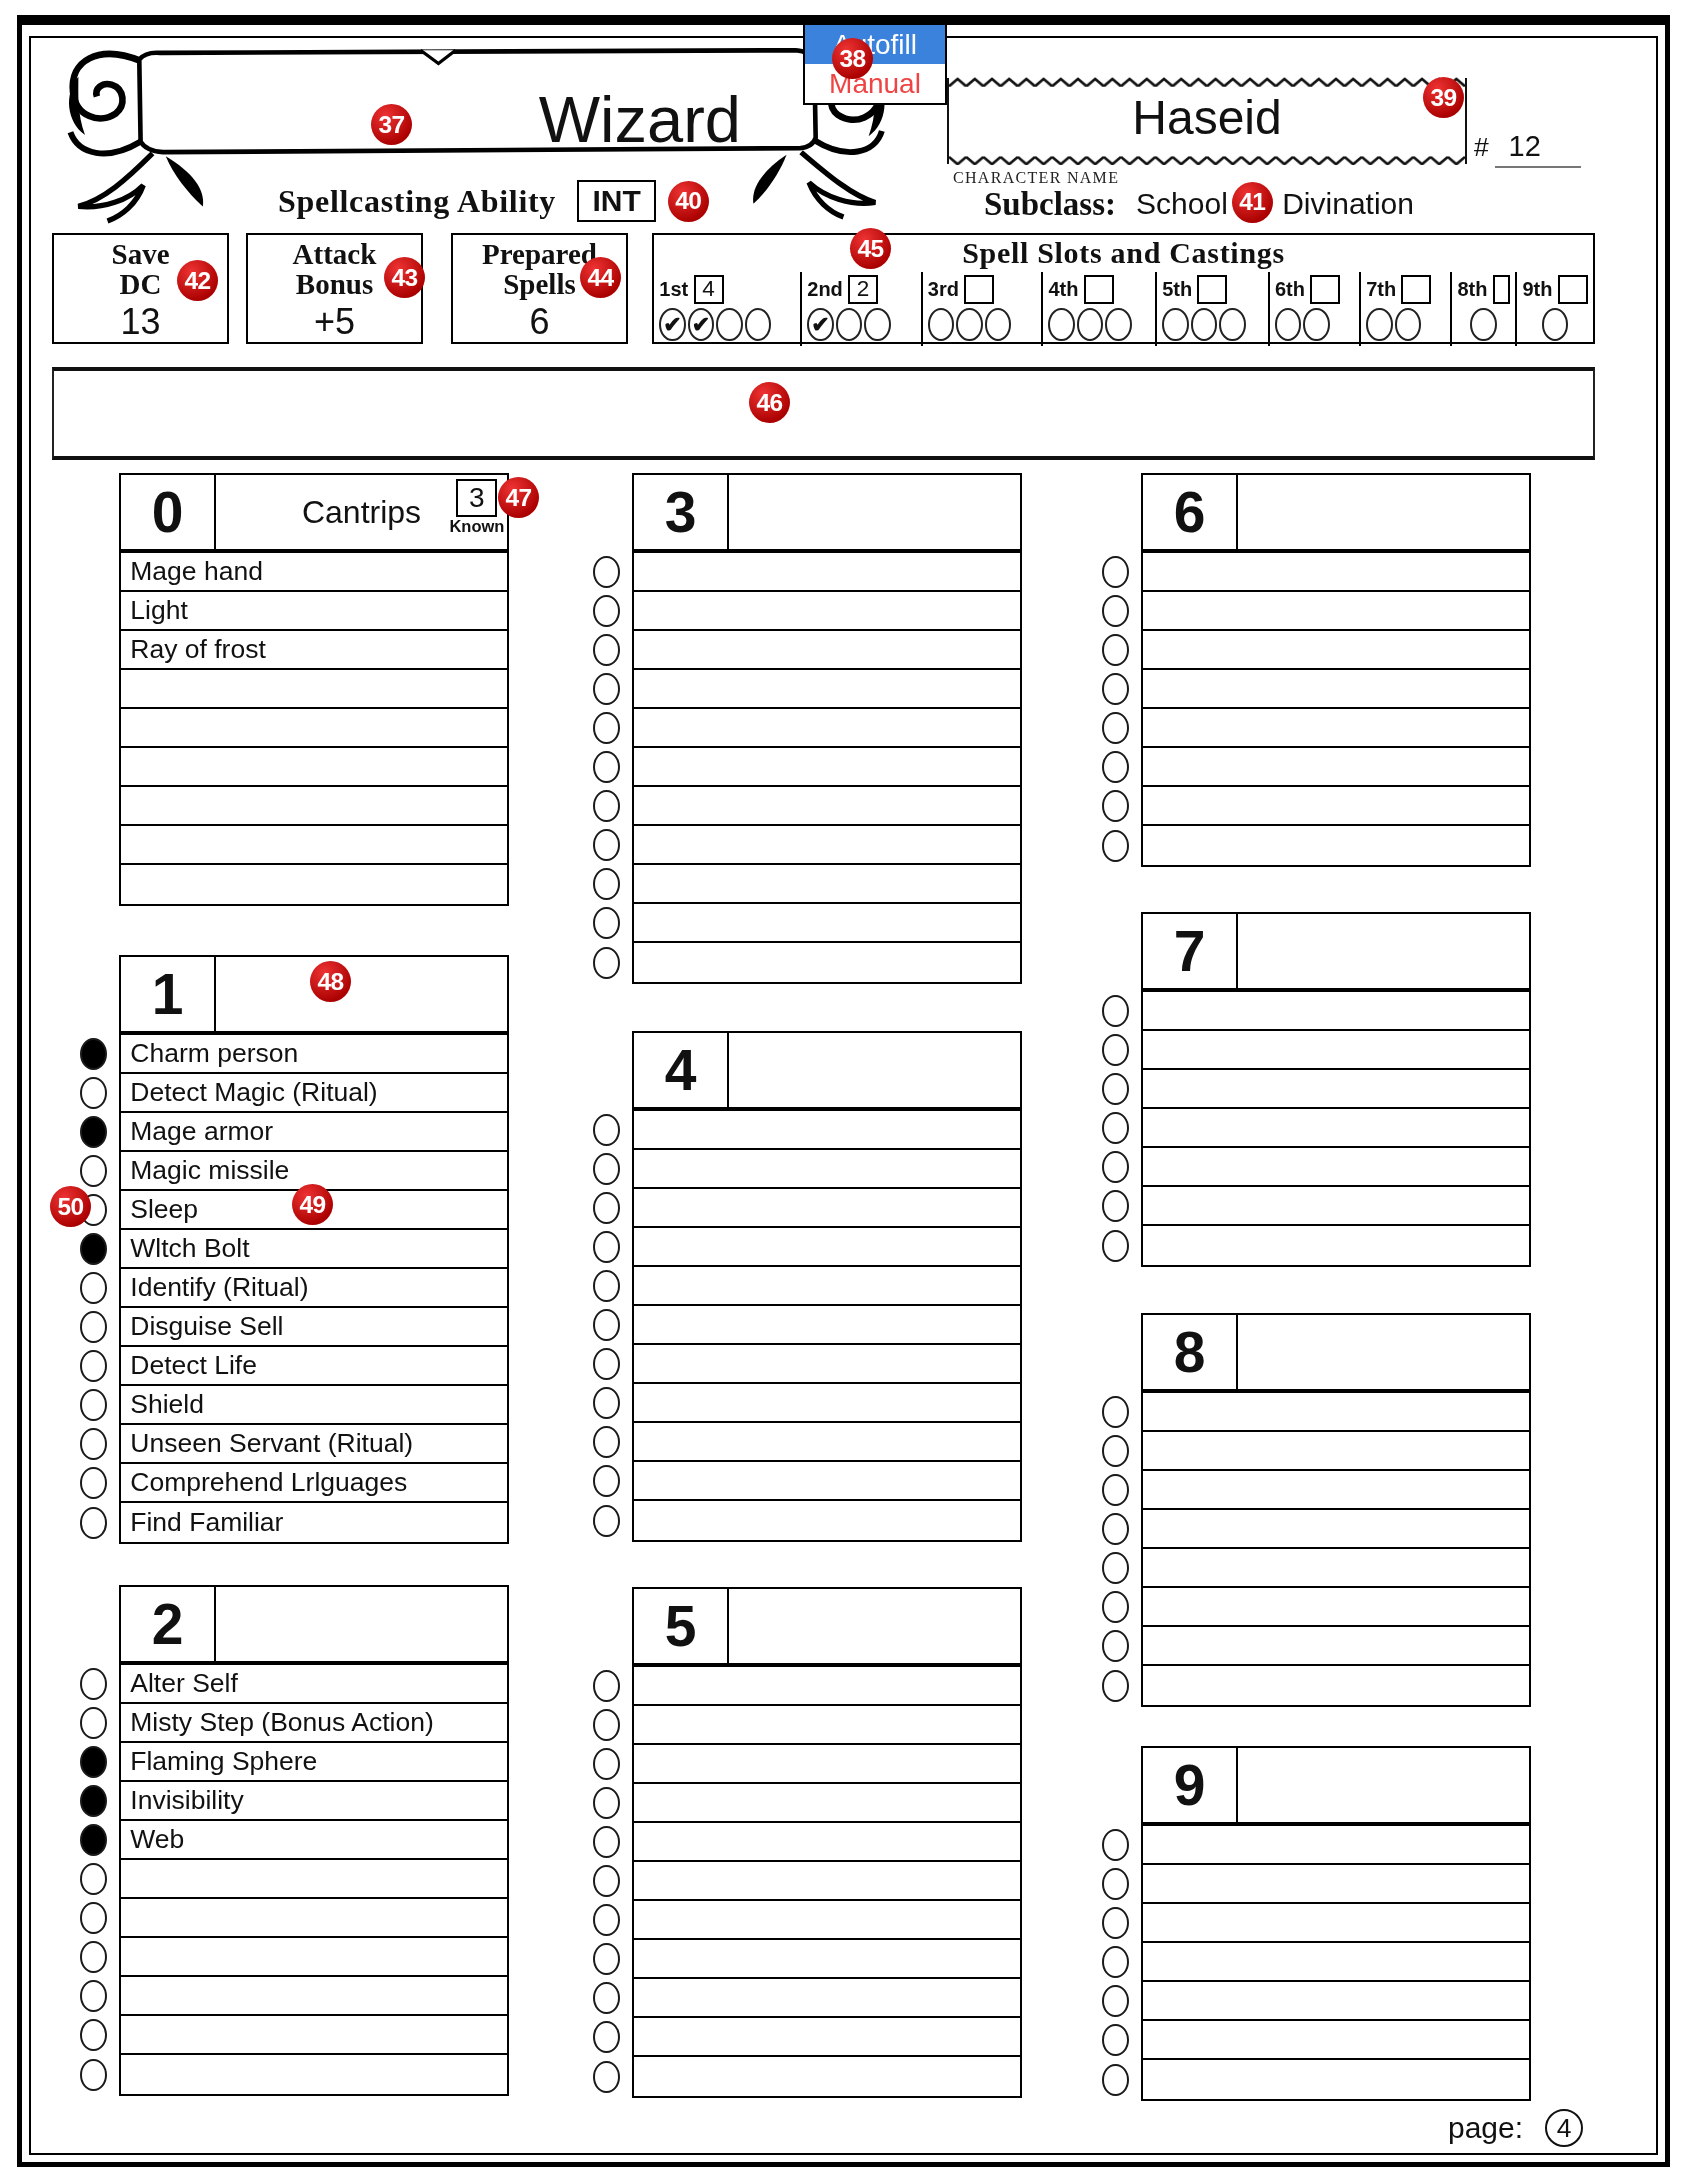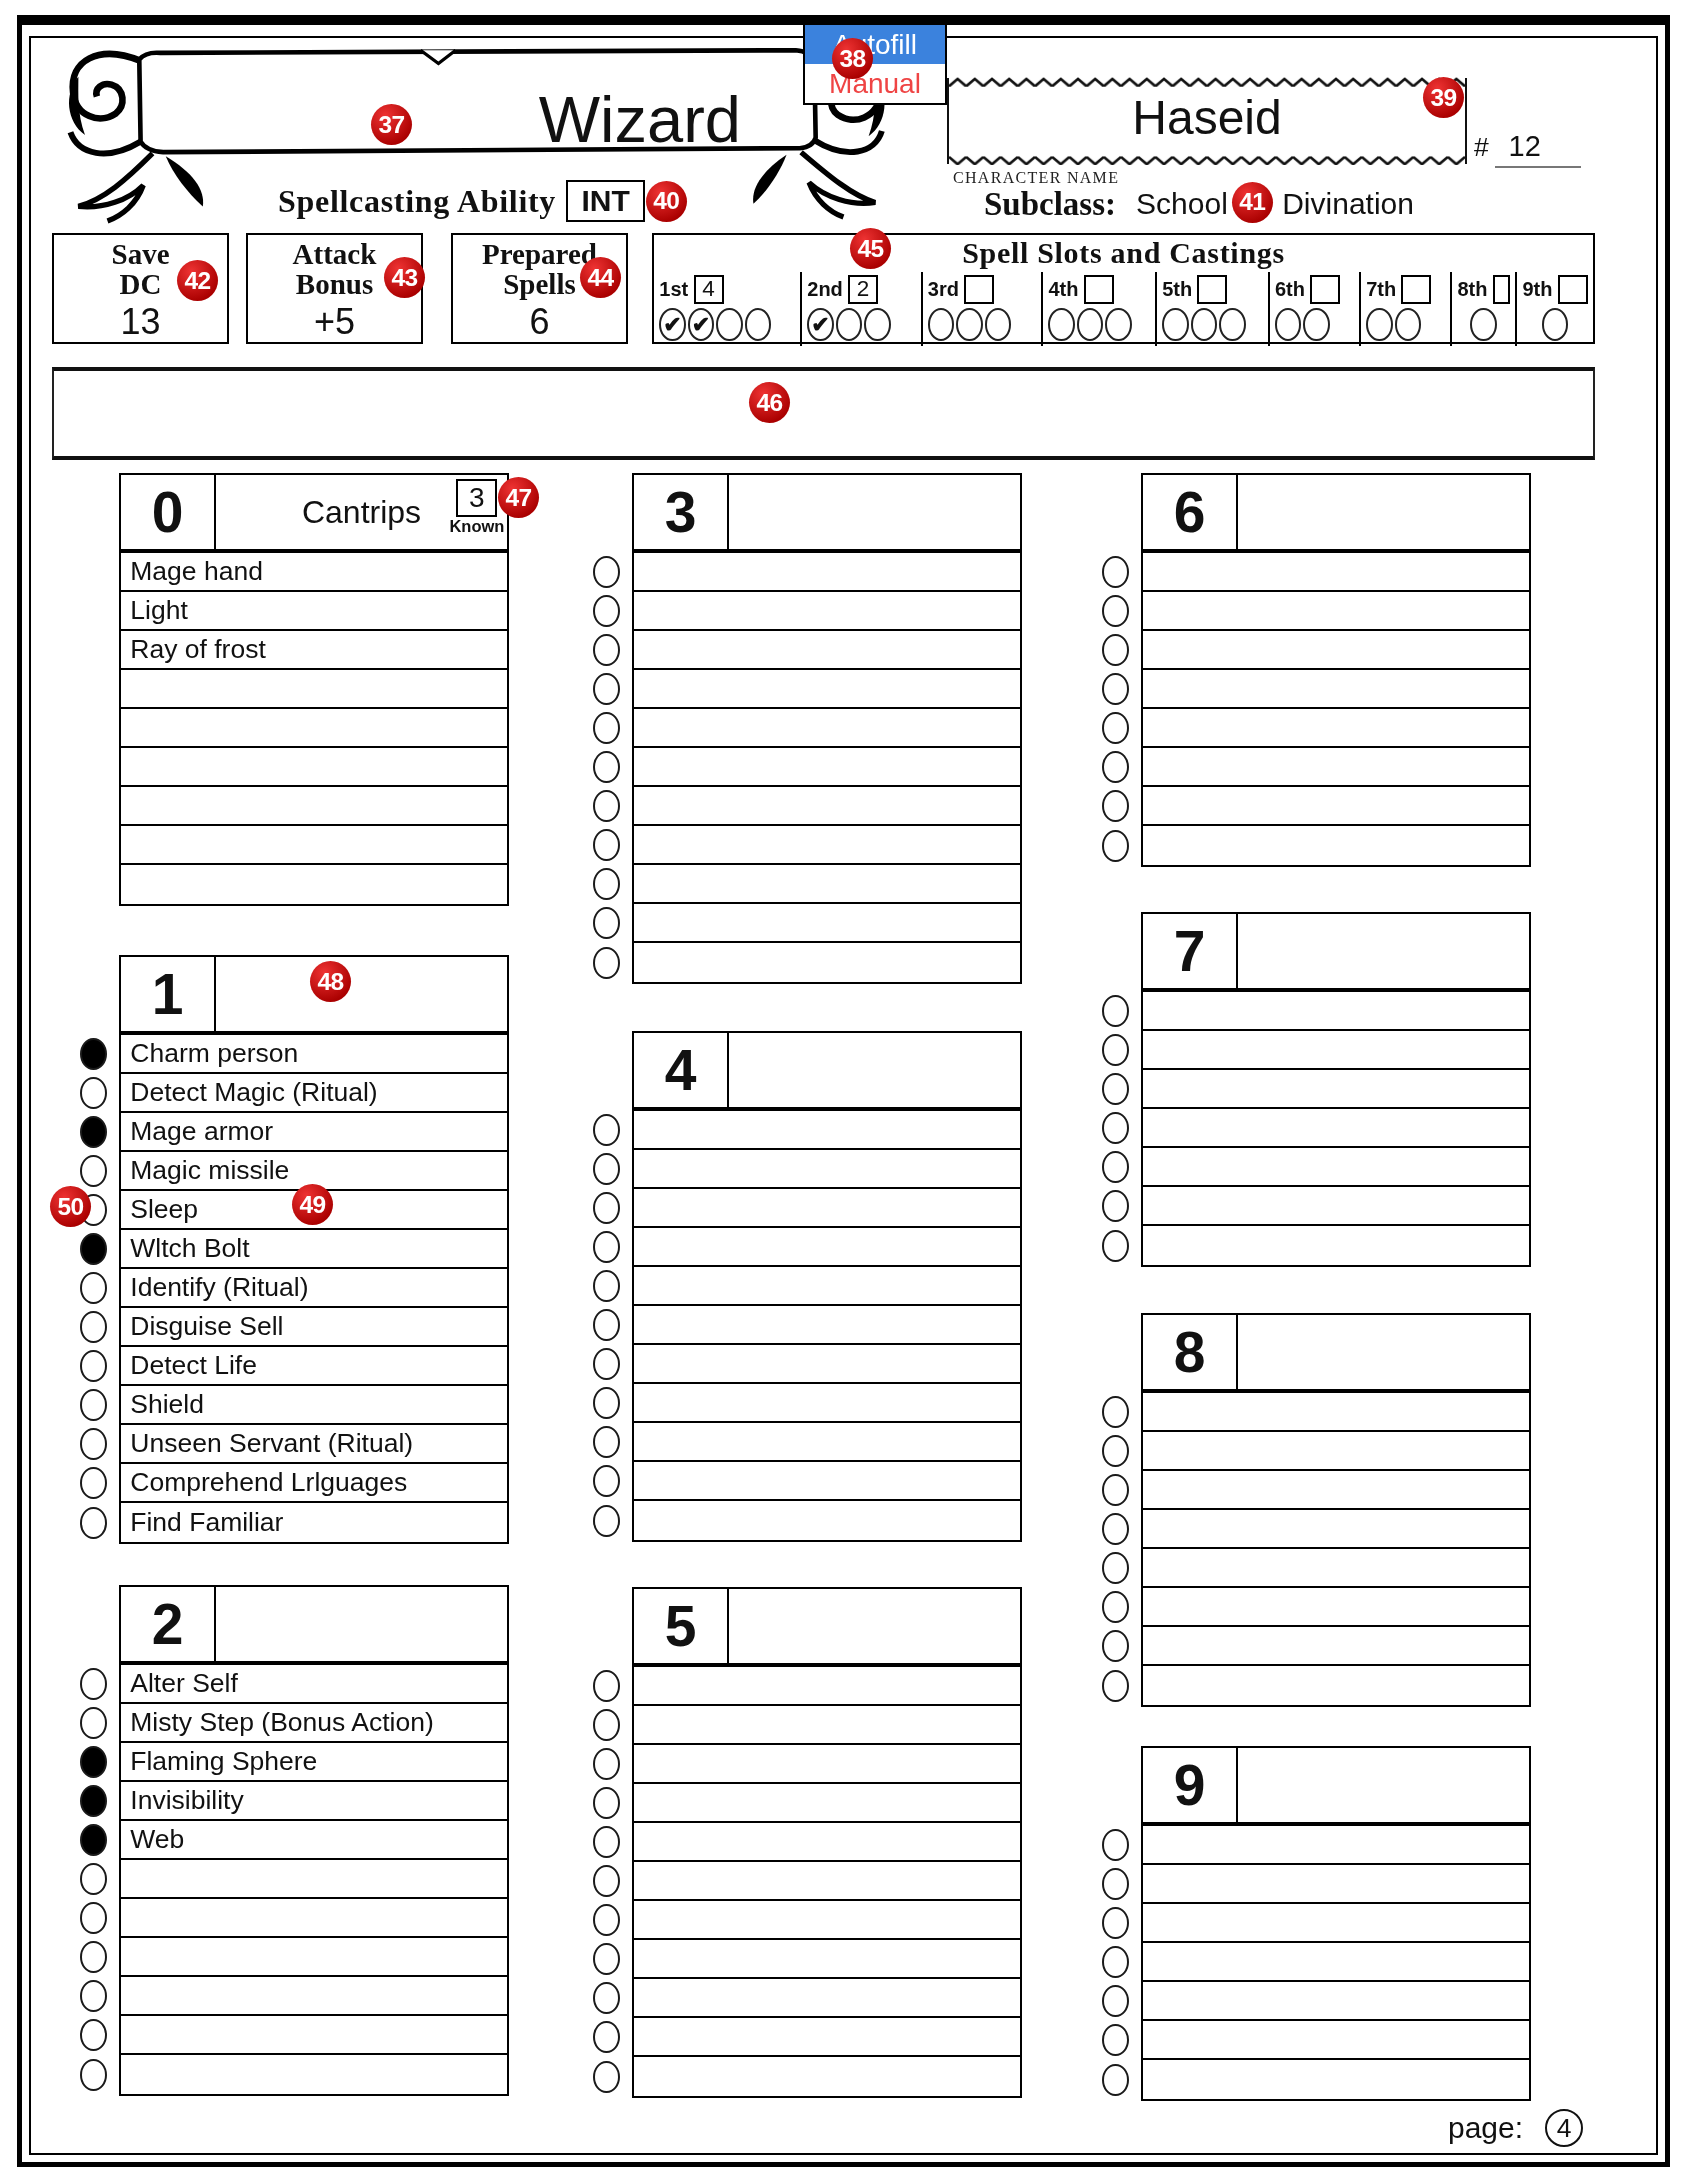--- a/index.html
+++ b/index.html
@@ -18,21 +18,21 @@
   .badge.inline{position:static;display:inline-flex;flex:0 0 auto;}
   .b37{left:371px;top:104px}.b38{left:832px;top:38px}.b39{left:1423px;top:77px}
   .b42{left:177px;top:260px}.b43{left:384px;top:257px}.b44{left:580px;top:257px}
   .b45{left:850px;top:228px}.b46{left:749px;top:382px}.b47{left:498px;top:477px}
   .b48{left:310px;top:961px}.b49{left:292px;top:1184px}.b50{left:50px;top:1186px}
   
   .banner-svg{position:absolute;left:40px;top:33px;width:867px;height:192px;}
   .class-name{position:absolute;left:265px;top:89px;width:476px;height:61px;
               text-align:right;font-size:65px;line-height:61px;}
   .spellcast-row{position:absolute;left:278px;top:179px;height:44px;display:flex;
-                 align-items:center;gap:10px;z-index:20;}
+                 align-items:center;gap:21px;z-index:20;}
   .ornate{font-family:"Liberation Serif",serif;font-weight:bold;}
   .spellcast-label{font-size:32px;letter-spacing:0.7px;}
   .ability-box{width:75px;height:38px;border:2px solid #000;background:#fff;display:flex;
                align-items:center;justify-content:center;font-size:30px;font-weight:bold;}
   
   .mode-box{position:absolute;left:803px;top:23px;width:140px;border:2px solid #000;
             background:#fff;z-index:10;}
   .mode-btn{height:39px;display:flex;align-items:center;justify-content:center;
             font-size:28px;cursor:pointer;}
   .mode-autofill{background:#3b82dd;color:#fff;}

